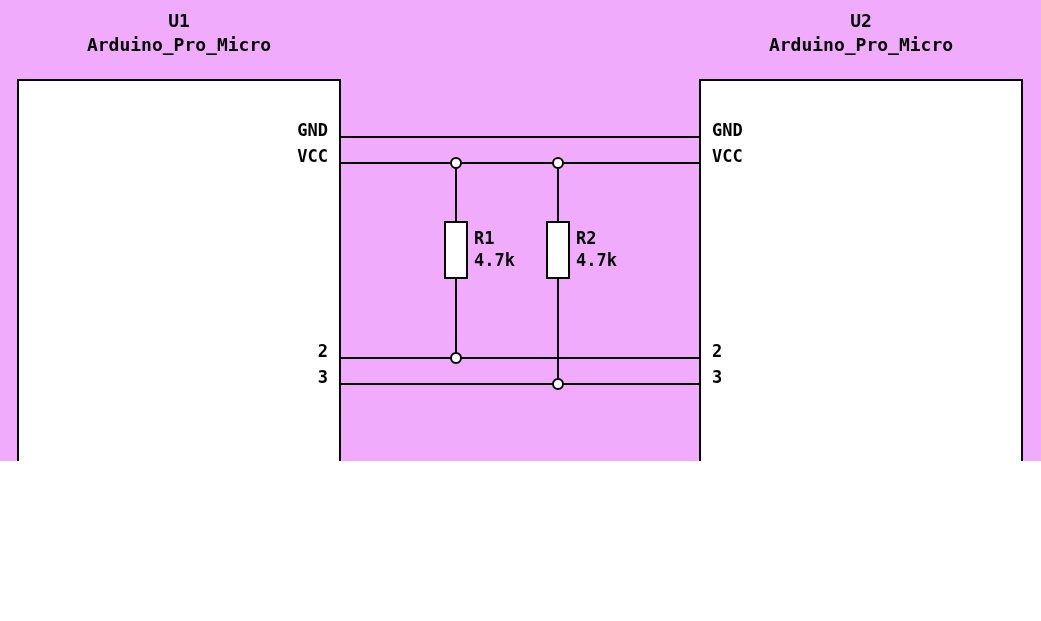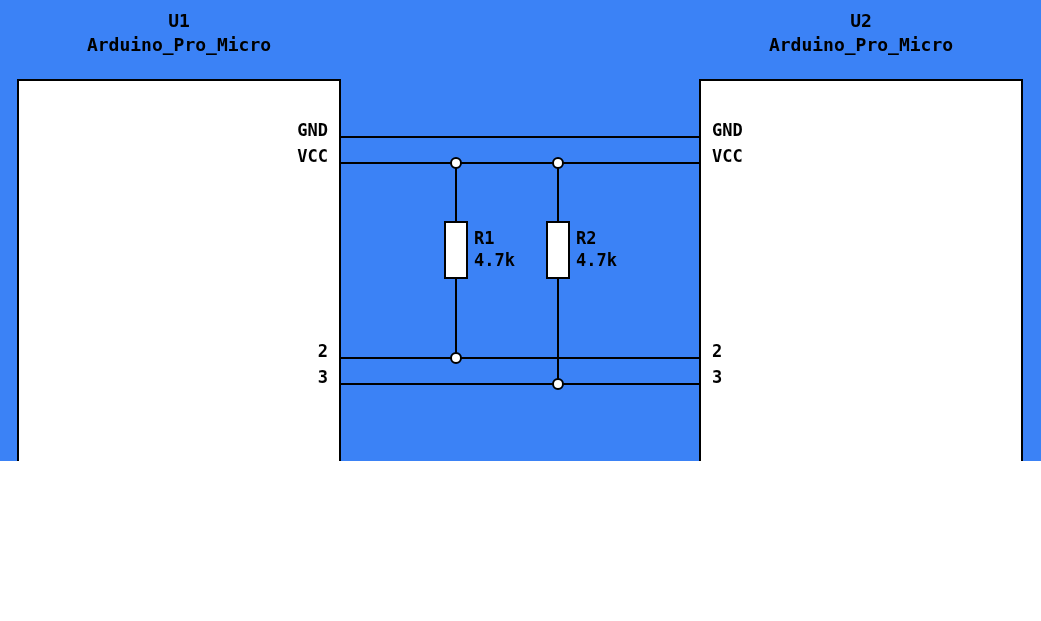--- a/index.html
+++ b/index.html
@@ -4,21 +4,21 @@
 <style>
   html, body {
     margin: 0;
     padding: 0;
     background: #ffffff;
   }
   .schematic-page {
     position: relative;
     width: 1041px;
     height: 461px;
-    background: #3b82f6;
+    background: #f0abfc;
     overflow: hidden;
   }
   svg { display: block; }
   .box {
     fill: #ffffff;
     stroke: #000000;
     stroke-width: 2;
   }
   .wire {
     stroke: #000000;

